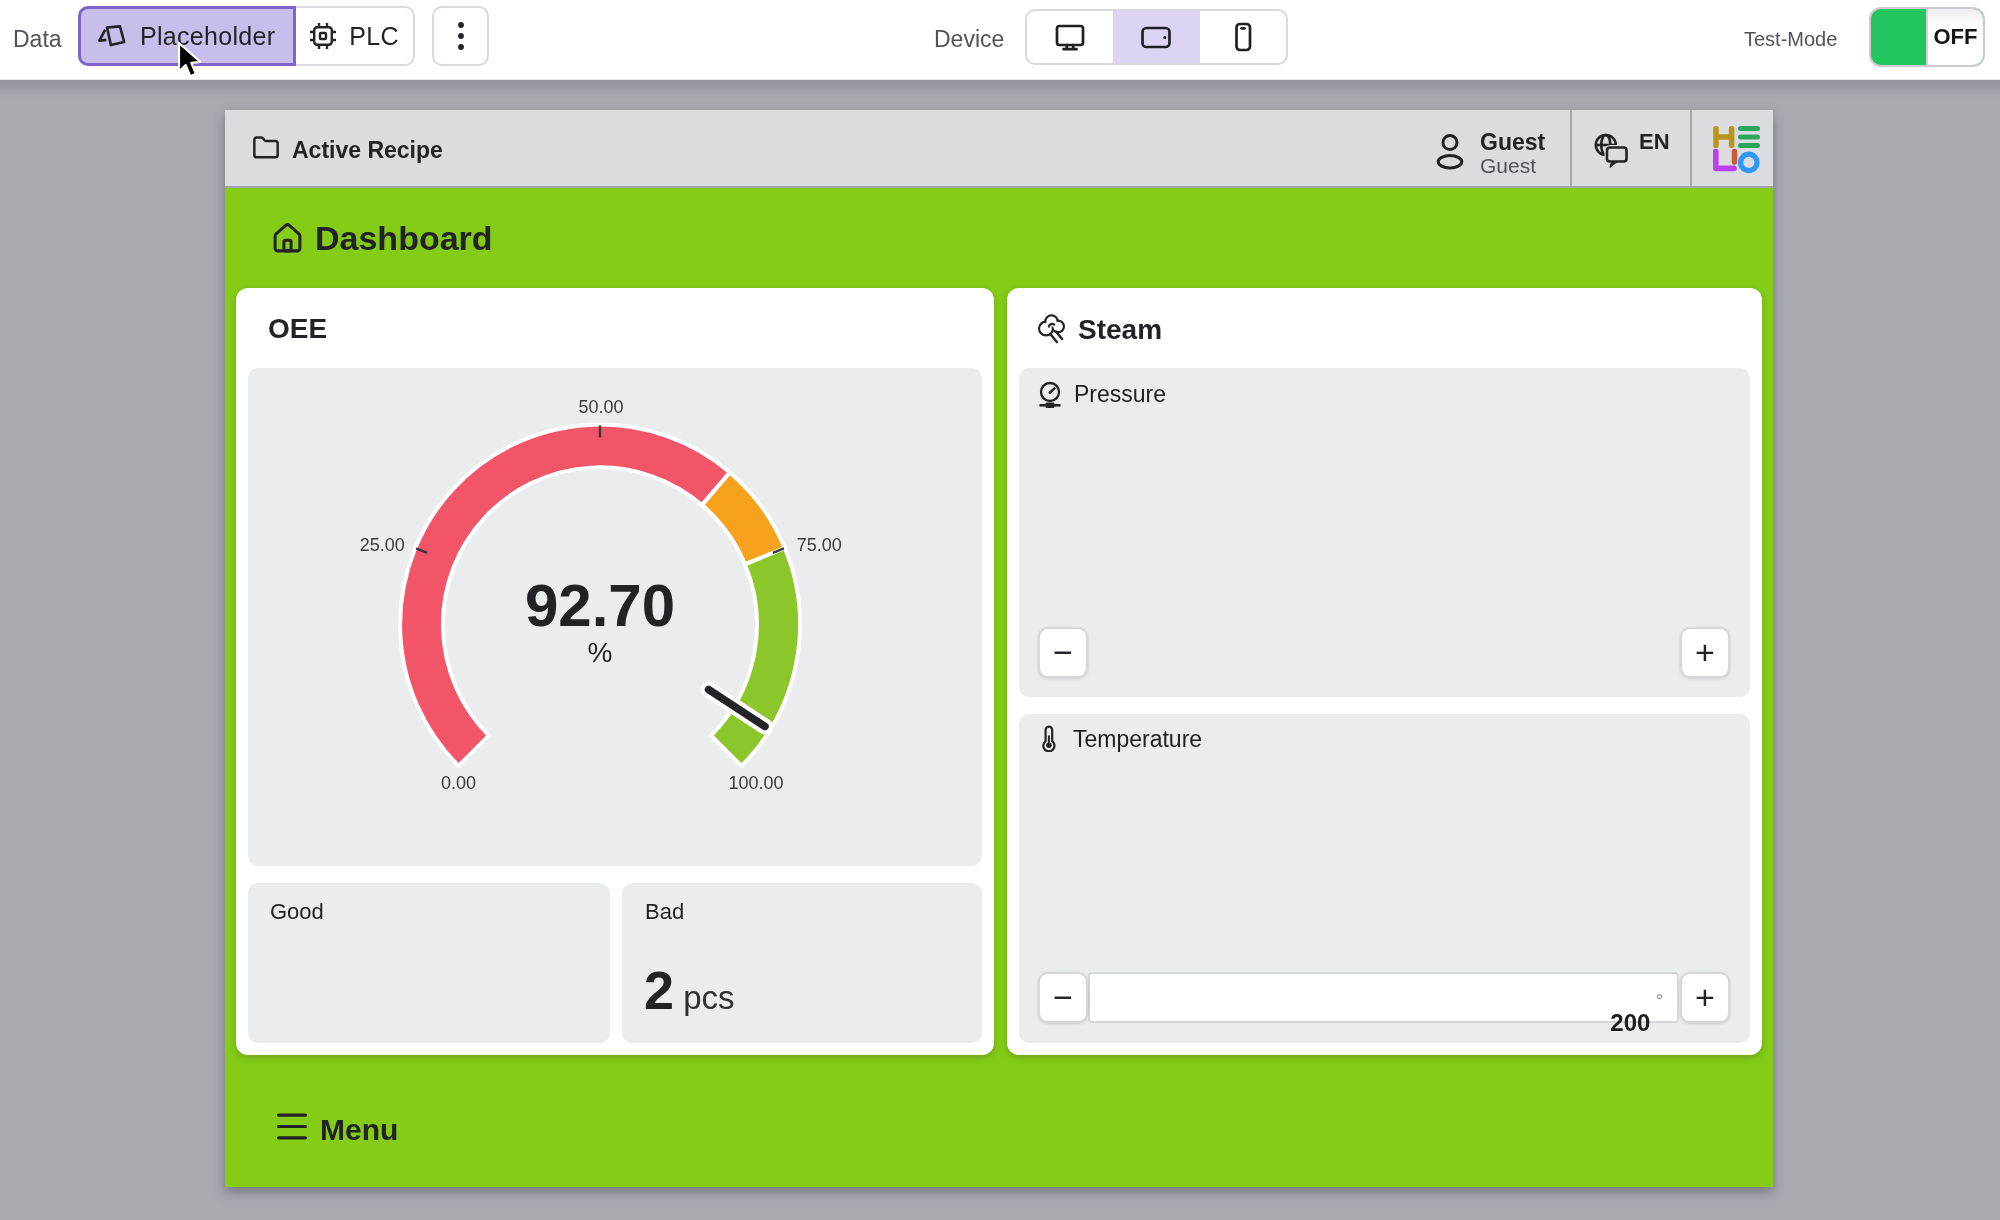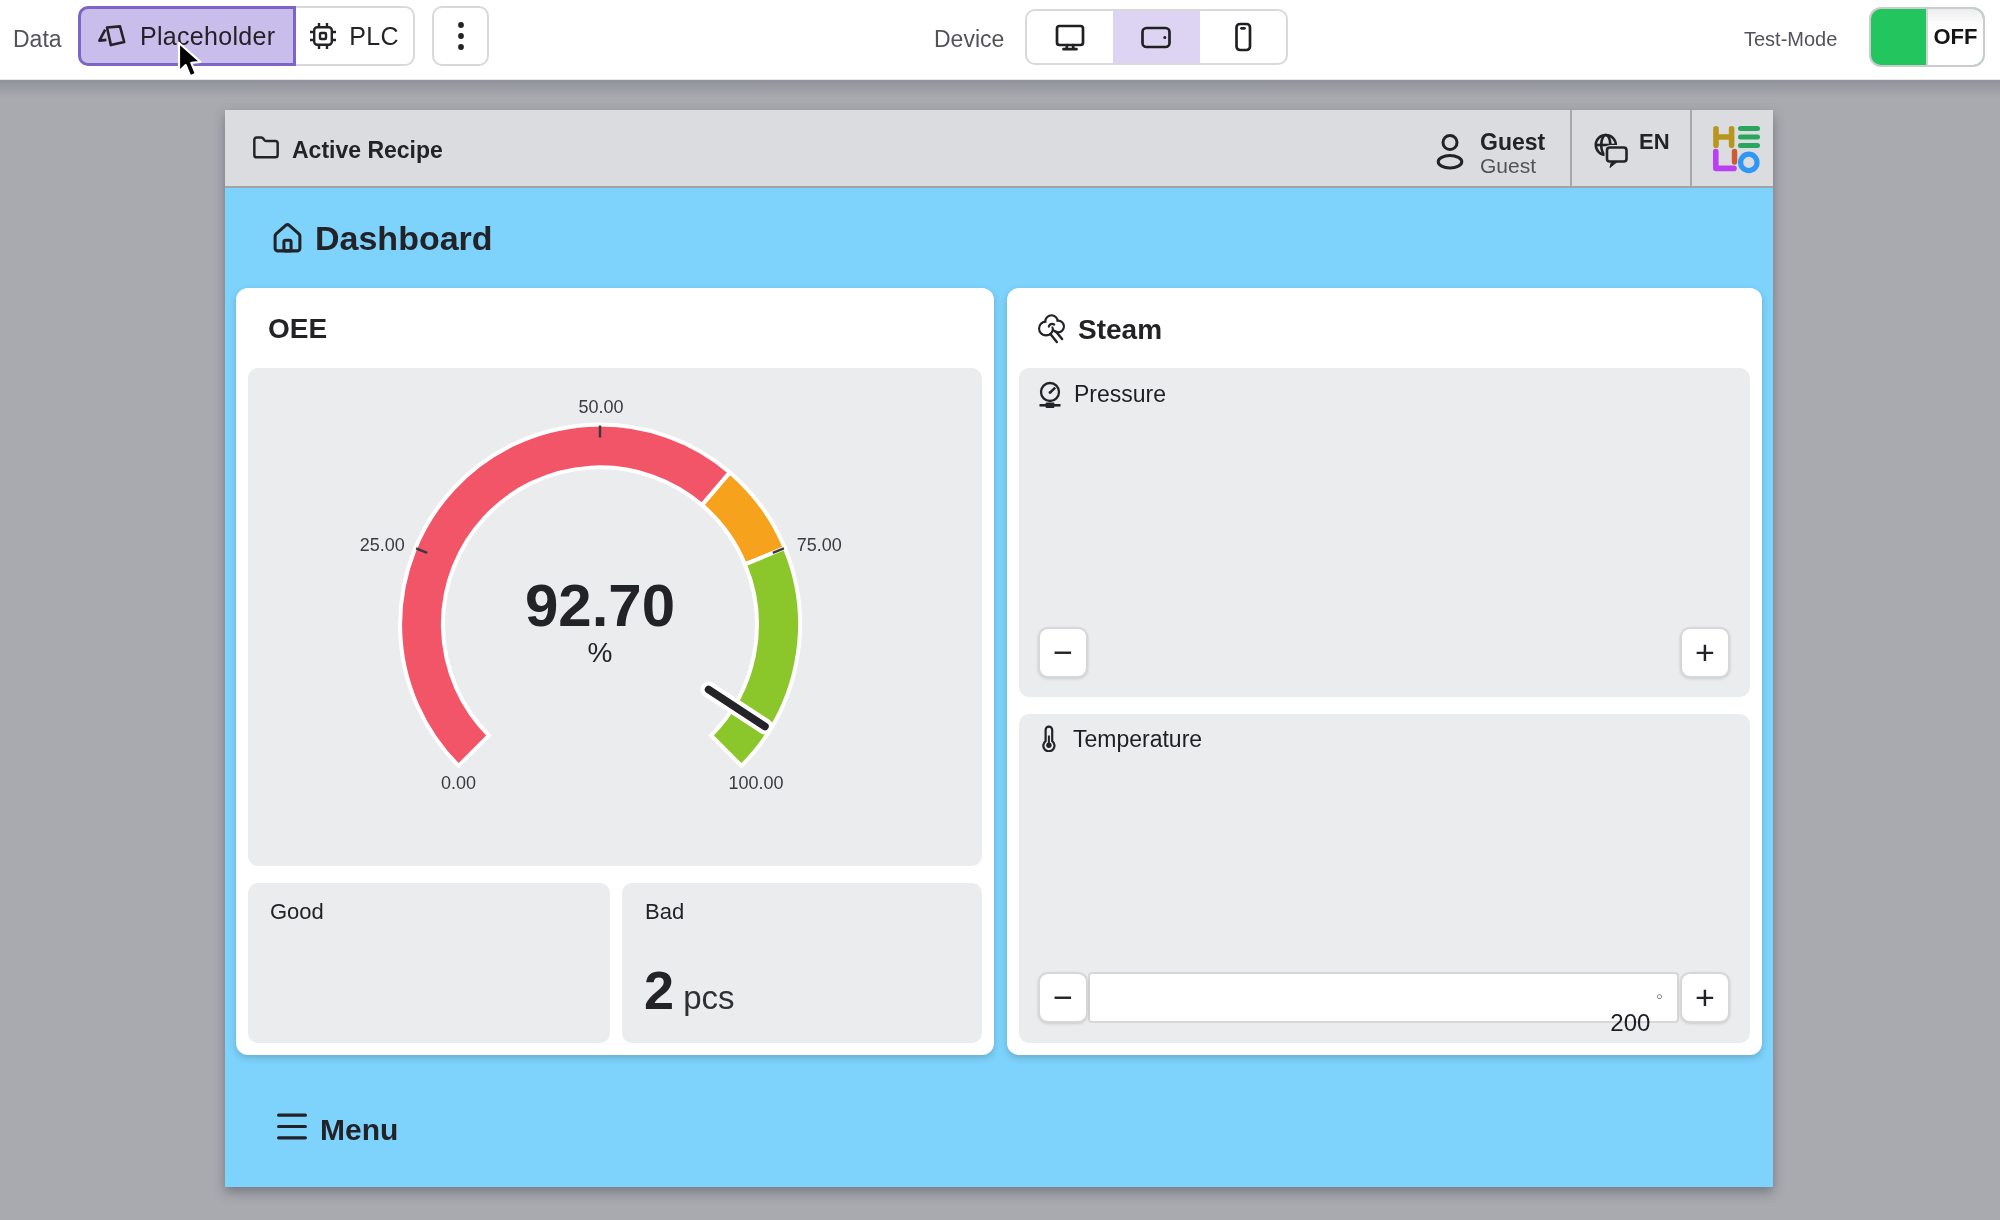--- a/index.html
+++ b/index.html
@@ -13,21 +13,21 @@
   #btn-plc{left:295px;top:6px;width:120px;height:60px;border-radius:0 10px 10px 0;border-left:none;}
   #btn-dots{left:432px;top:6px;width:57px;height:60px;border-radius:10px;}
   .btxt{font-size:25px;letter-spacing:0.3px;color:#232327;font-weight:500;}
   #seg{left:1025px;top:9px;width:263px;height:56px;border:2px solid #d9d9dd;border-radius:10px;background:#fff;box-sizing:border-box;display:flex;overflow:hidden;}
   .seg{flex:1;display:flex;align-items:center;justify-content:center;}
   .seg.sel{background:#ddd3f3;}
   #toggle{left:1869px;top:7px;width:116px;height:60px;border:2px solid #cbcbd0;border-radius:12px;background:#22c55e;box-sizing:border-box;display:flex;overflow:hidden;}
   #toggle .half{flex:1;display:flex;align-items:center;justify-content:center;}
   #toggle .half.r{border-left:2px solid #d4d4d8;font-weight:700;font-size:22px;color:#141417;background:linear-gradient(#ededef,#ffffff 30%);}
   
-  #panel{left:225px;top:110px;width:1548px;height:1077px;background:#7dd3fc;box-shadow:0 5px 11px rgba(50,53,60,.42);}
+  #panel{left:225px;top:110px;width:1548px;height:1077px;background:#84cc16;box-shadow:0 5px 11px rgba(50,53,60,.42);}
   #phead{left:0;top:0;width:1548px;height:78px;background:#dbdcdf;border-bottom:2px solid #a2a3a8;box-sizing:border-box;}
   .vdiv{top:0;width:2px;height:76px;background:#a7a8ac;}
   
   .card{background:#fff;border-radius:12px;box-shadow:0 3px 7px rgba(40,42,48,.22);}
   .sub{background:#ebecee;border-radius:10px;}
   .ctitle{font-size:28px;font-weight:700;color:#232327;}
   .stepbtn{box-sizing:border-box;width:50px;height:51px;background:#fff;border:2px solid #d7d7da;border-radius:10px;box-shadow:0 1px 3px rgba(0,0,0,.14);display:flex;align-items:center;justify-content:center;font-size:34px;color:#232327;z-index:2;}
   .stepin{box-sizing:border-box;height:51px;background:#fff;border:2px solid #d7d7da;border-radius:4px;display:flex;align-items:center;justify-content:flex-end;padding-right:14px;padding-top:6px;}
 </style></head>
 <body>
@@ -192,21 +192,21 @@
   <div class="abs stepbtn" style="left:1455px;top:517px;">+</div>
   <div class="abs sub" style="left:794px;top:604px;width:731px;height:329px;"></div>
   <div class="abs" id="tempicon" style="left:816px;top:615px;"><svg width="16" height="27" viewBox="0 0 16 27" fill="none" stroke="#232327">
         <path d="M4.6 16.2 V4.9 a3.3 3.3 0 0 1 6.6 0 V16.2 a5.6 5.6 0 1 1 -6.6 0 Z" stroke-width="2.2" stroke-linejoin="round"></path>
         <circle cx="7.9" cy="20.3" r="2.7" fill="#232327" stroke="none"></circle>
         <path d="M7.9 10.5 V19" stroke-width="2"></path>
       </svg></div>
   <div class="abs" style="left:848px;top:616px;font-size:23px;color:#1f1f23;">Temperature</div>
   <div class="abs stepbtn" style="left:813px;top:862px;">−</div>
   <div class="abs stepin" style="left:863px;top:862px;width:591px;">
-      <span style="font-size:24px;font-weight:400;color:#1e1e22;margin-top:44px;">200</span>
+      <span style="font-size:24px;font-weight:700;color:#1e1e22;margin-top:44px;">200</span>
       <span style="font-size:20px;color:#6f7378;position:relative;top:-4px;">&nbsp;◦</span>
     </div>
   <div class="abs stepbtn" style="left:1455px;top:862px;">+</div>
 
   <div class="abs" id="menuicon" style="left:52px;top:1003px;"><svg width="30" height="27" viewBox="0 0 30 27" stroke="#232327" stroke-width="3.2" stroke-linecap="round">
         <path d="M1.6 2.2 H28.4 M1.6 13.5 H28.4 M1.6 24.8 H28.4"></path>
       </svg></div>
   <div class="abs" style="left:95px;top:1003px;font-size:30px;font-weight:700;color:#232327;">Menu</div>
 </div>
 

